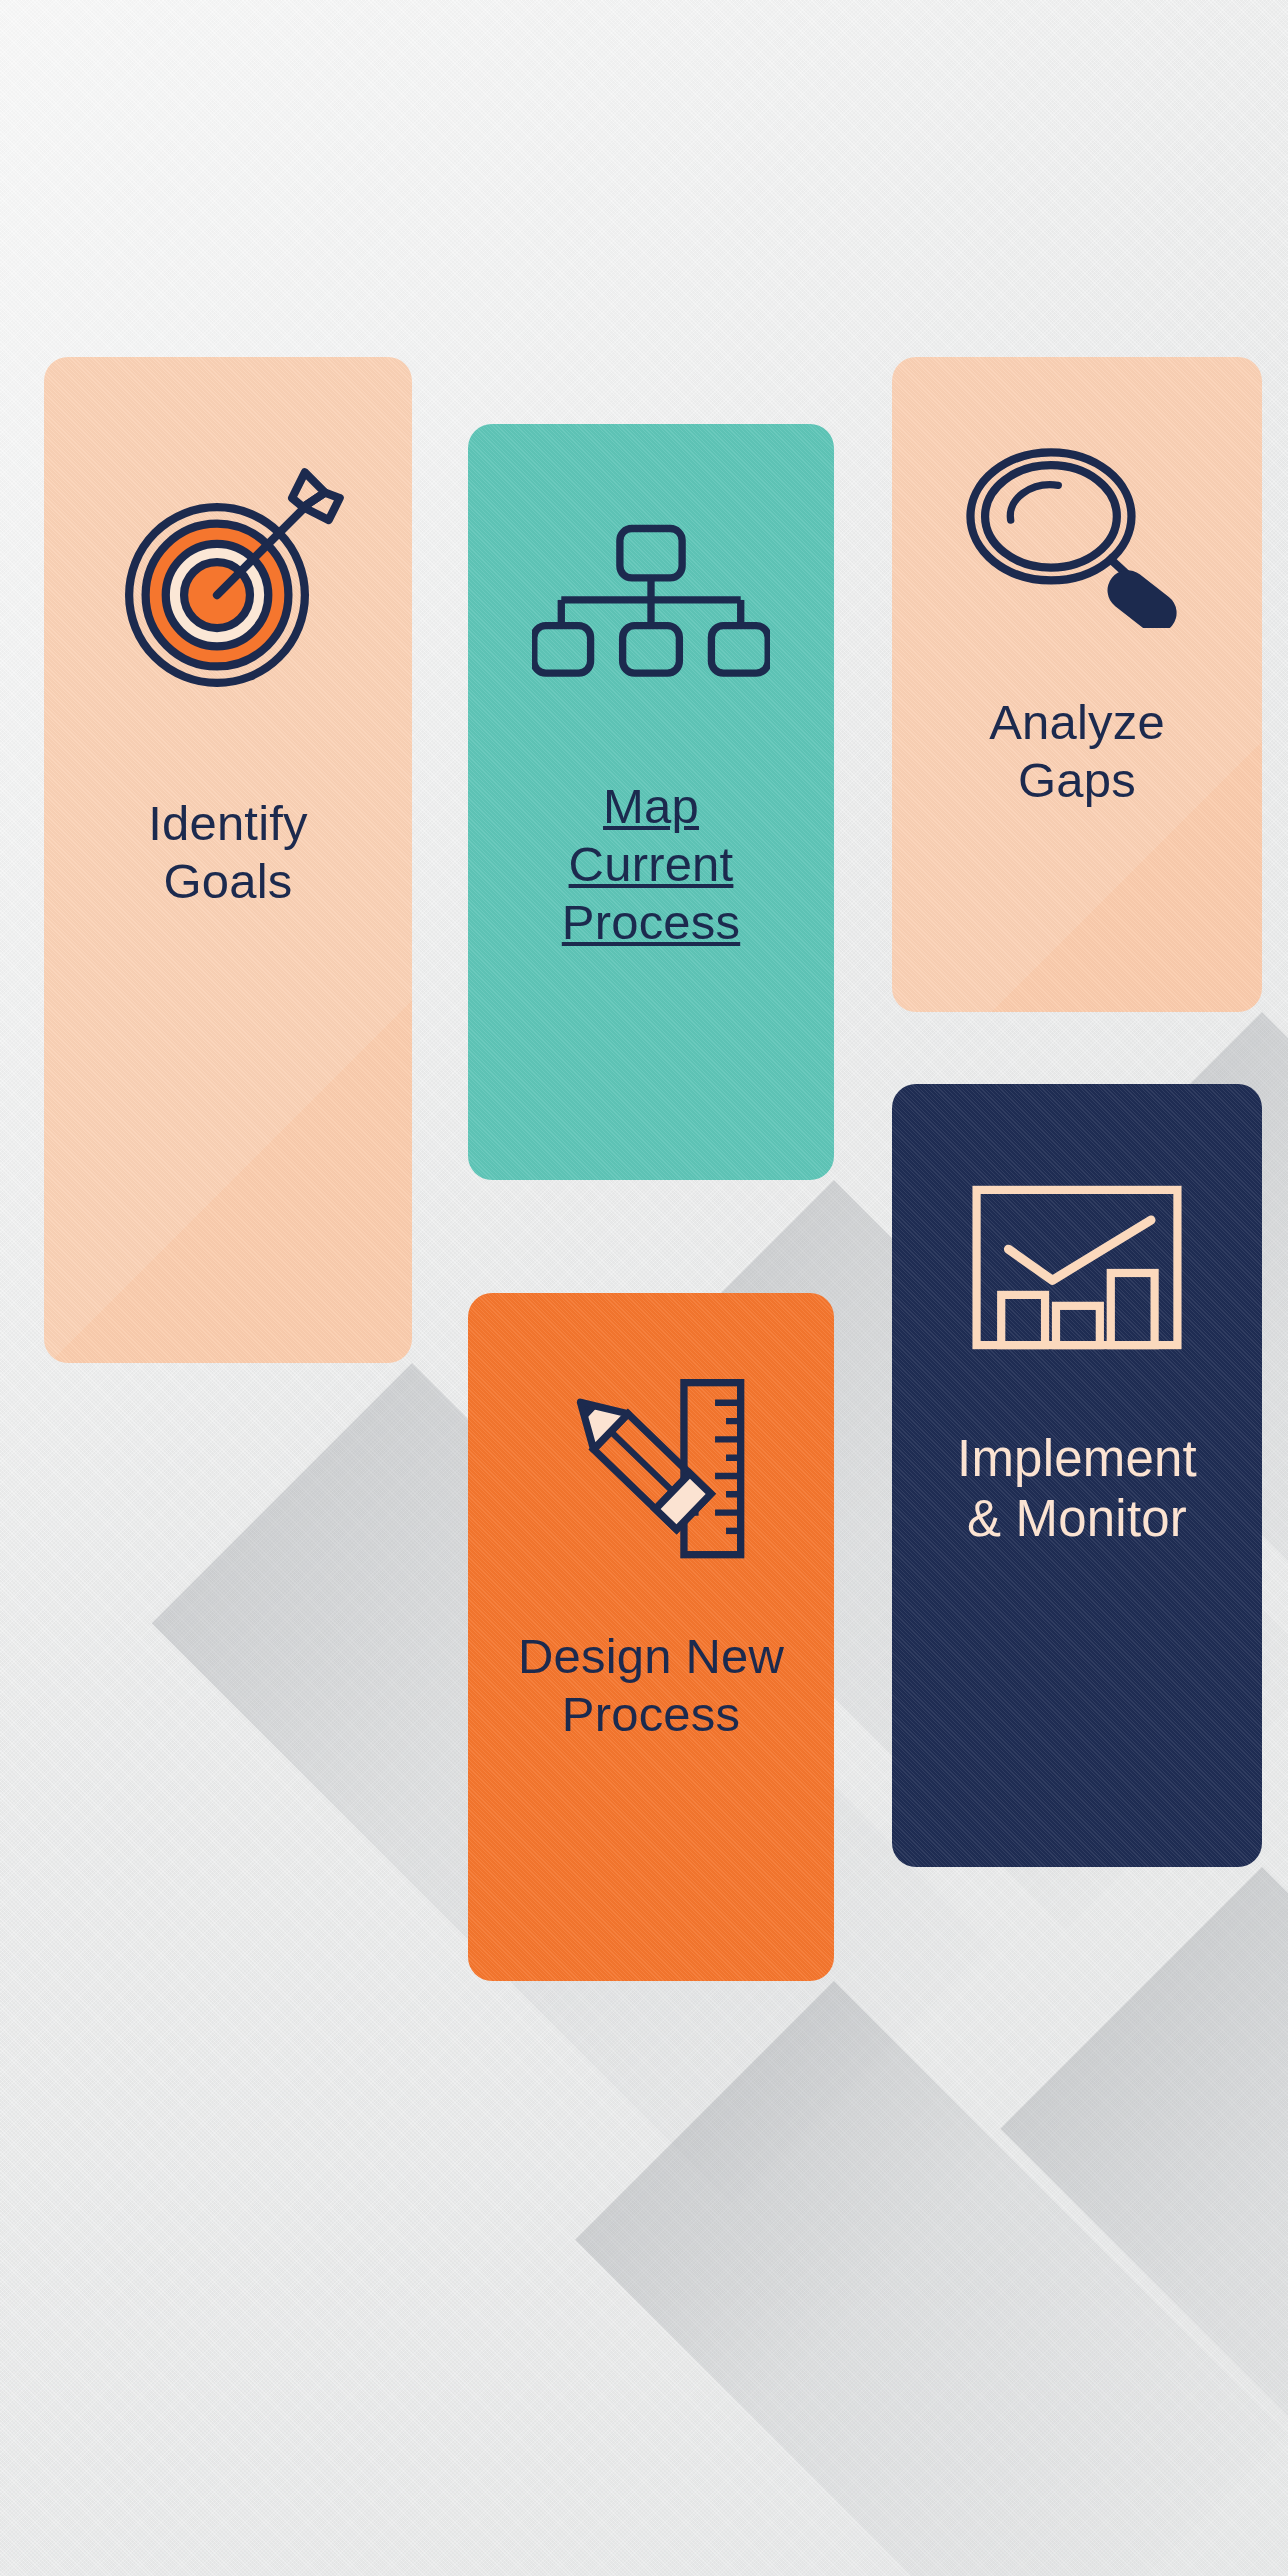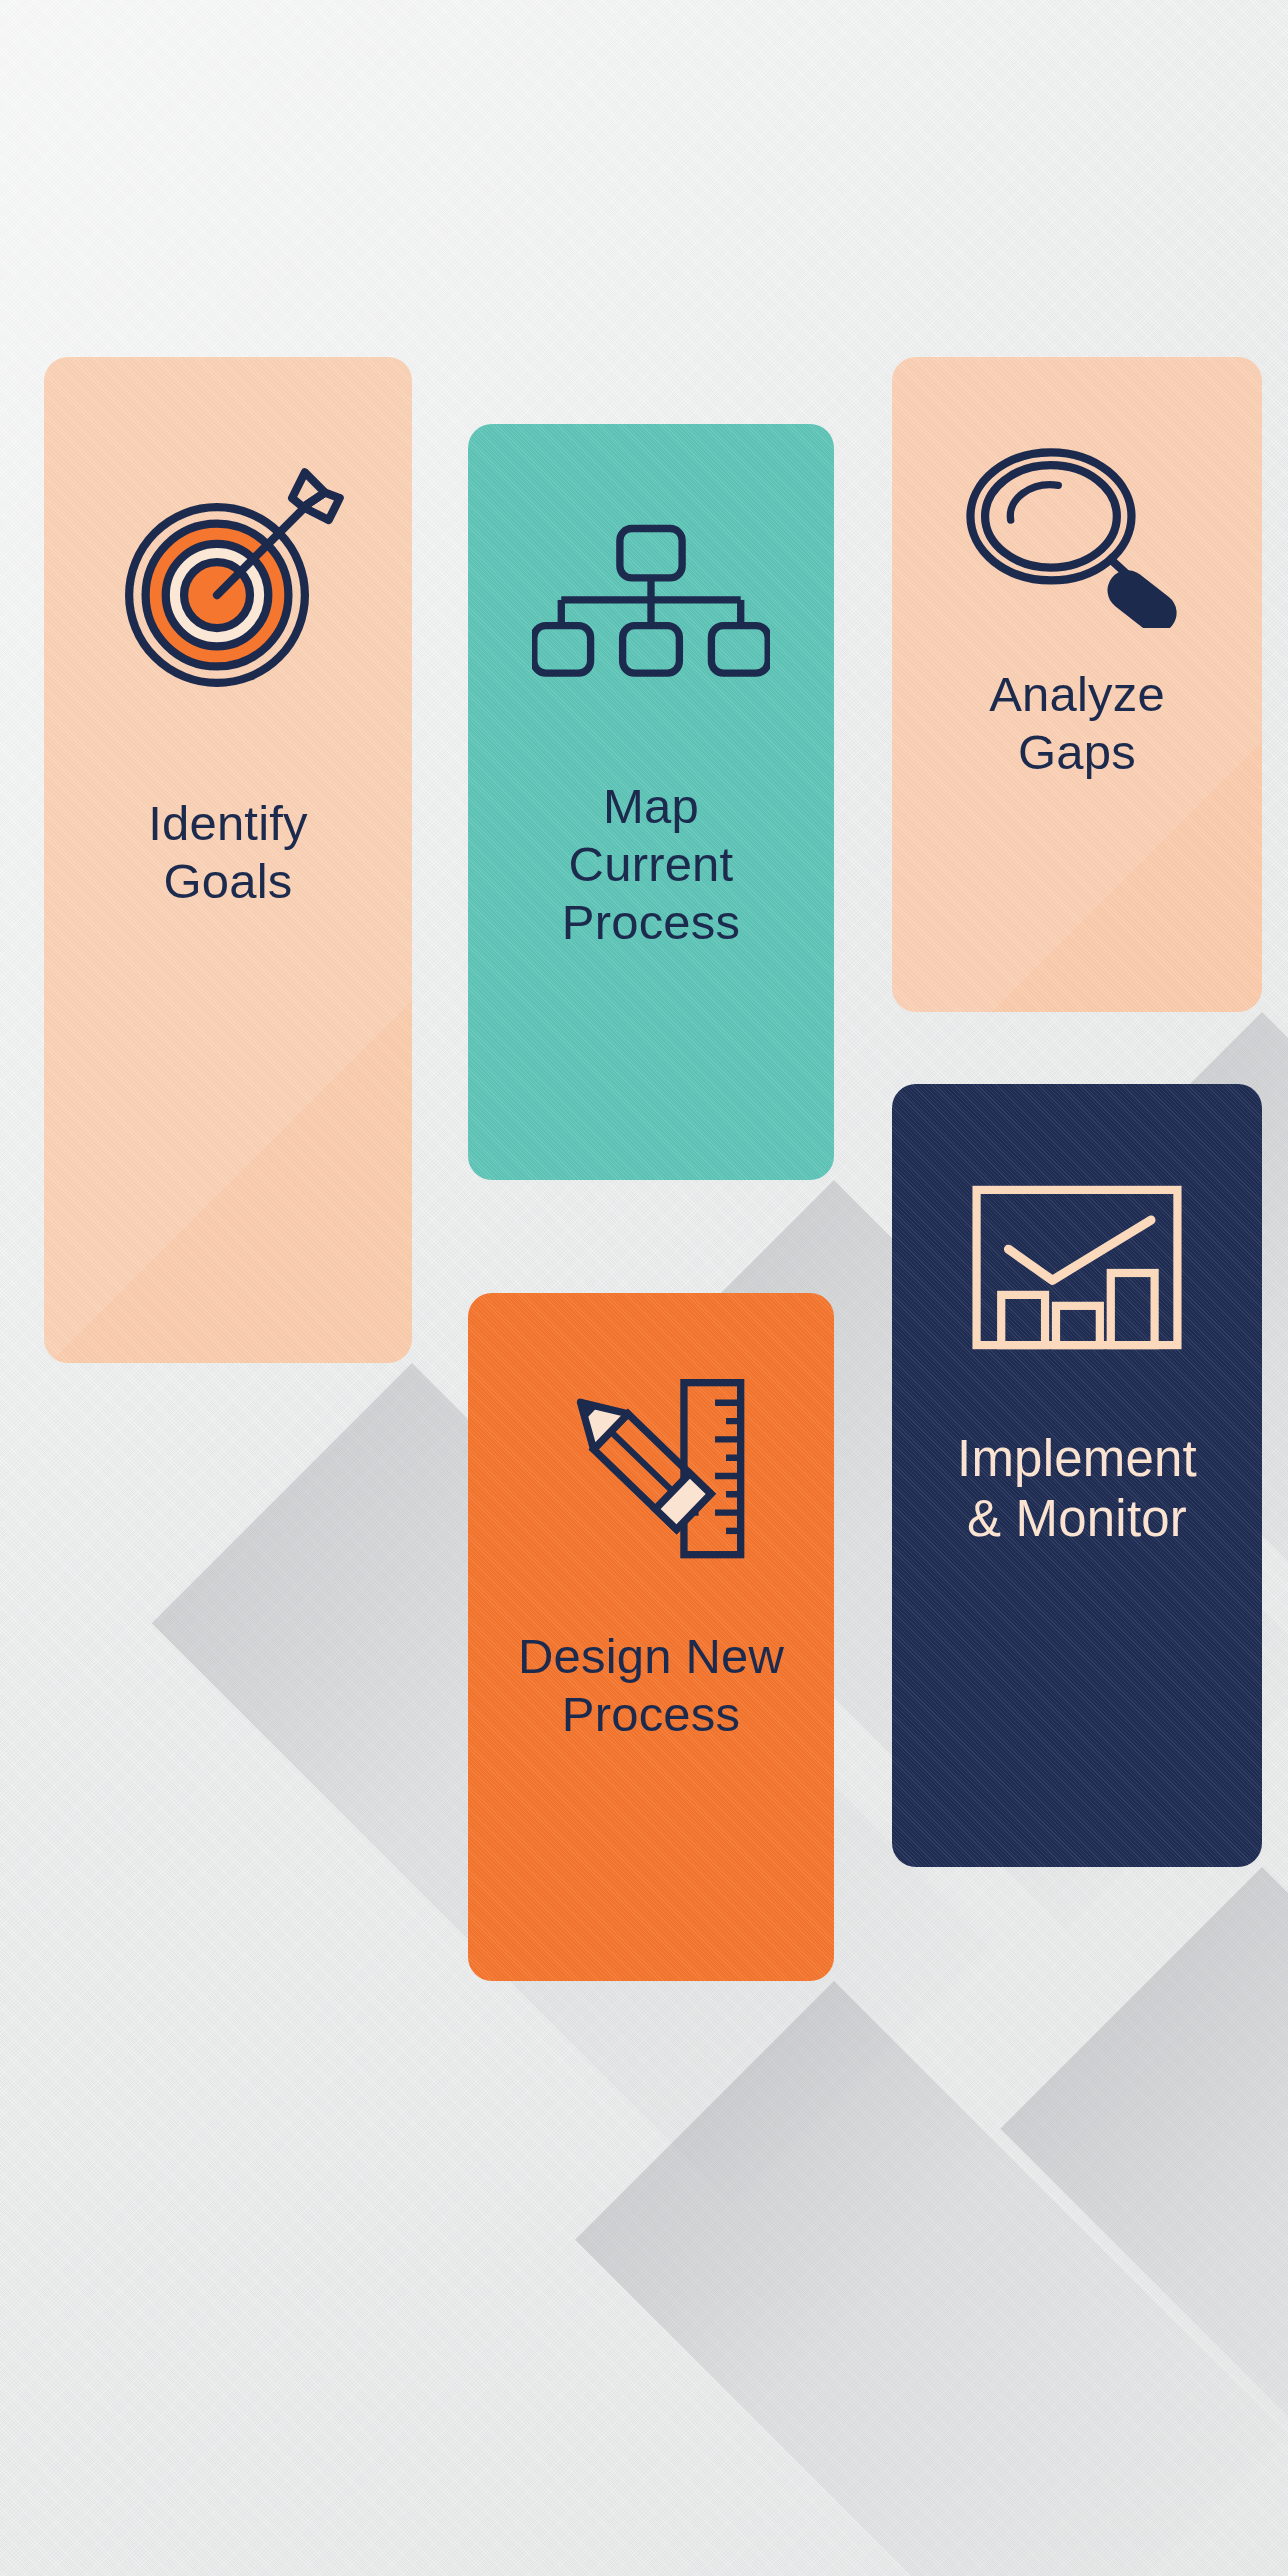--- a/index.html
+++ b/index.html
@@ -93,24 +93,24 @@
     pointer-events: none;
   }
 
   .label-dark  { color: #1c2a4e; }
   .label-light { color: #fbe3d2; }
 
   #card-identify-goals .card-icon   { margin-top: 108px; }
   #card-identify-goals .card-label  { margin-top: 81px;  font-size: 49px; }
 
   #card-map-process .card-icon      { margin-top: 99px; }
-  #card-map-process .card-label     { margin-top: 81px;  font-size: 49px; }
+  #card-map-process .card-label     { margin-top: 81px;  font-size: 49px; text-decoration: underline; }
 
   #card-analyze-gaps .card-icon     { margin-top: 88px; }
-  #card-analyze-gaps .card-label    { margin-top: 38px;  font-size: 49px; }
+  #card-analyze-gaps .card-label    { margin-top: 66px;  font-size: 49px; }
 
   #card-design-process .card-icon   { margin-top: 86px; }
   #card-design-process .card-label  { margin-top: 66px;  font-size: 49px; }
 
   #card-implement-monitor .card-icon  { margin-top: 101px; }
   #card-implement-monitor .card-label { margin-top: 79px;  font-size: 51px; }
 </style>
 </head>
 <body>
 

